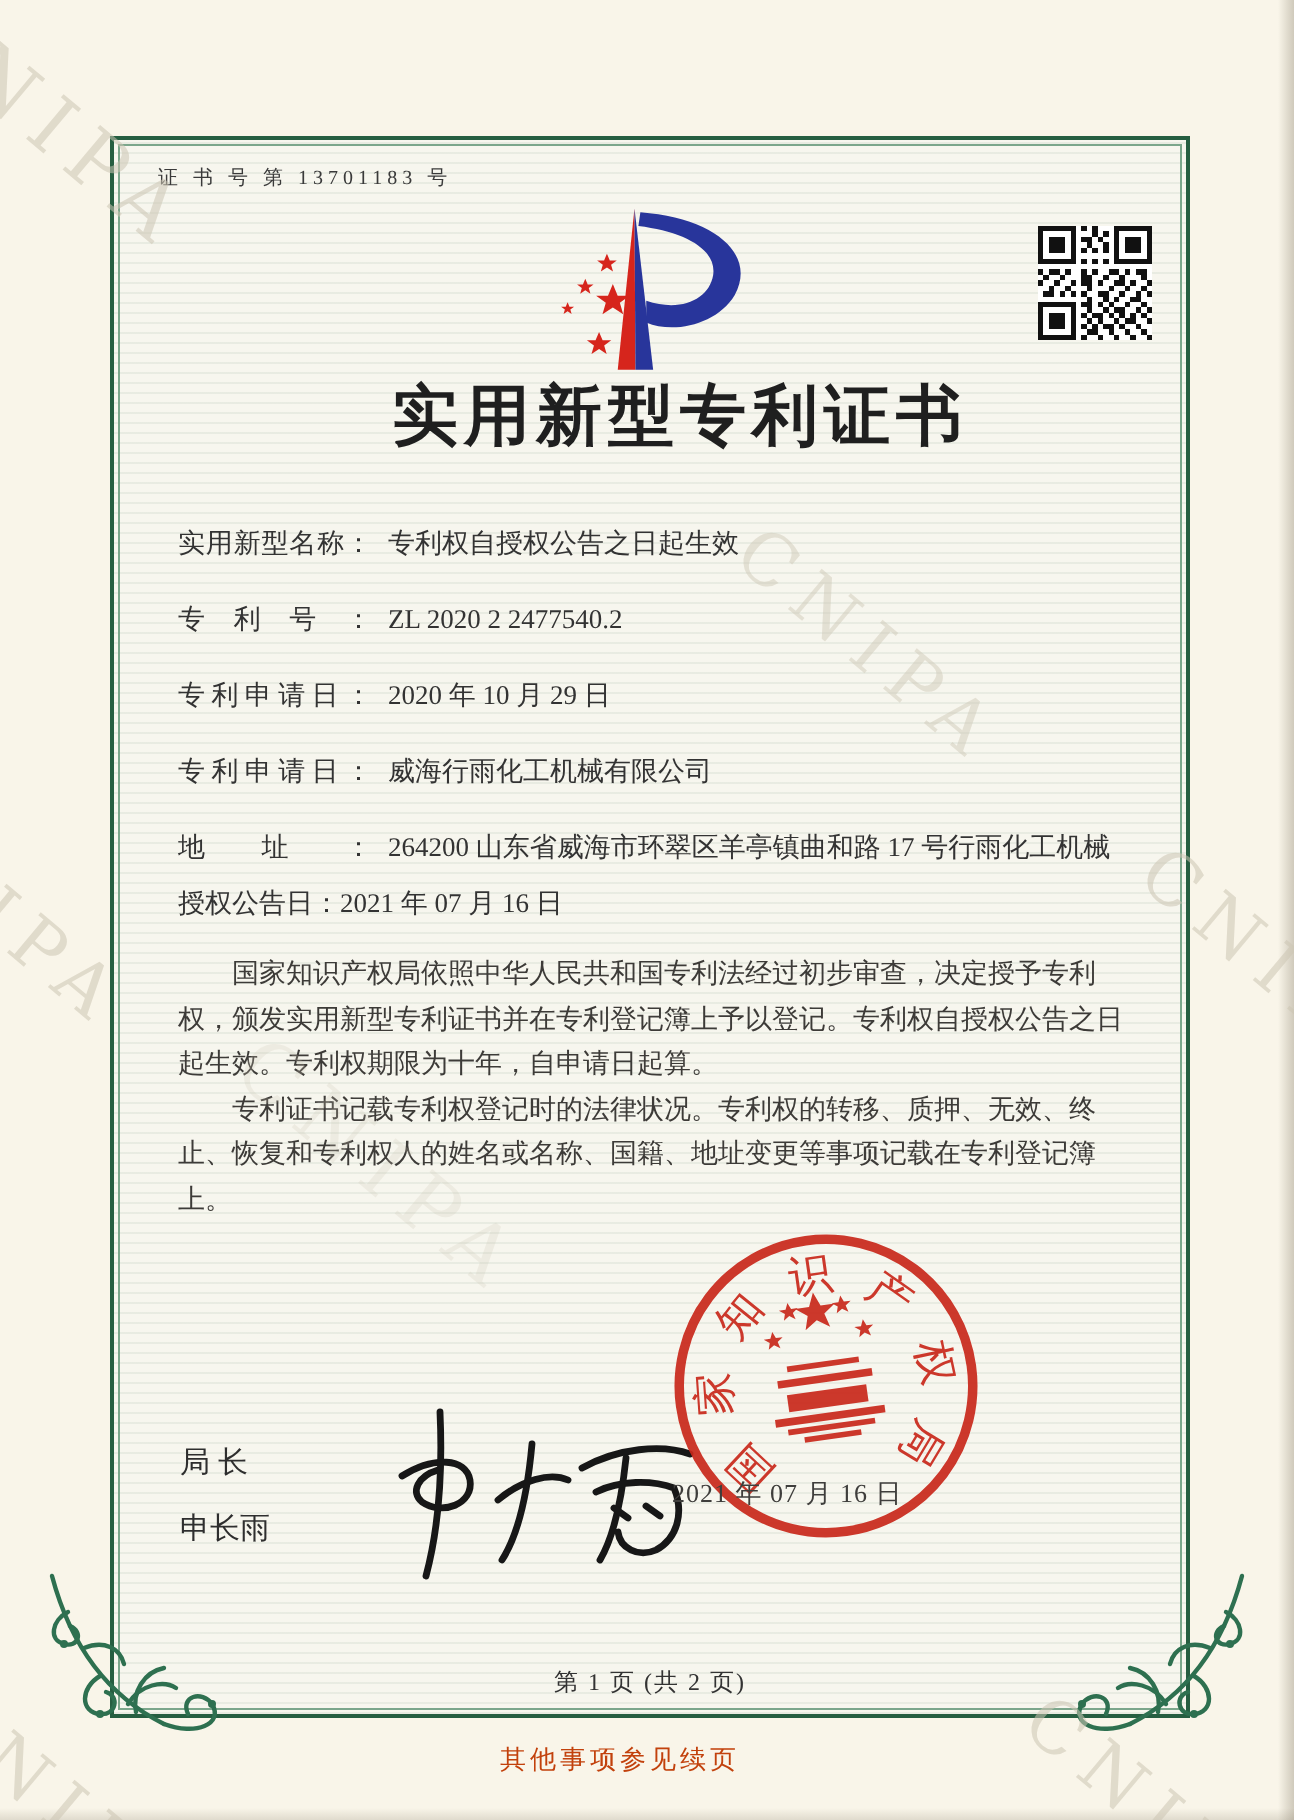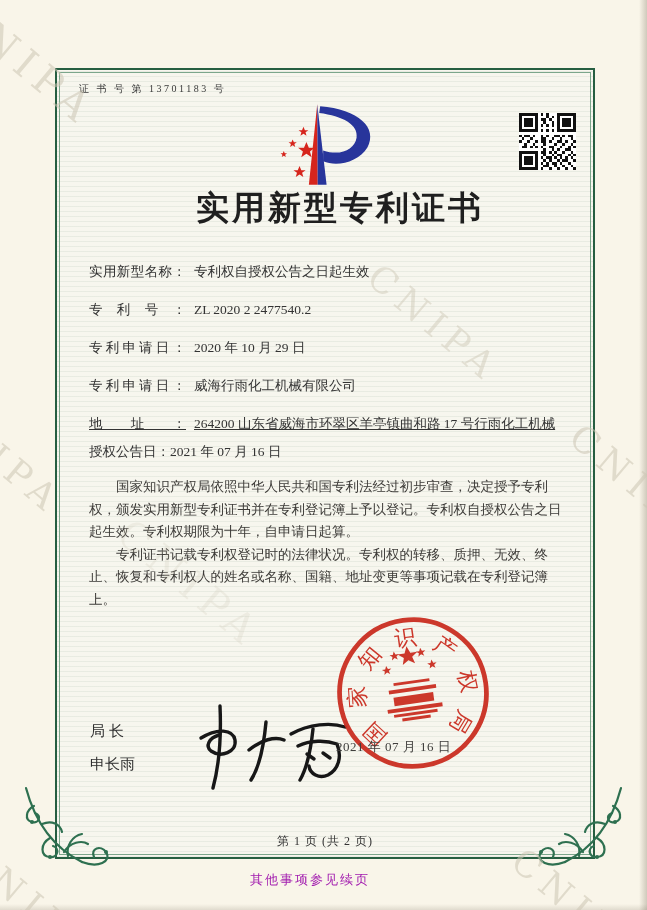--- a/index.html
+++ b/index.html
@@ -21,21 +21,21 @@
   .logo{position:absolute;left:215px;top:30px;width:118px;height:91px;}
   .qr{position:absolute;left:462px;top:43px;width:57px;height:57px;}
 
   .title{position:absolute;left:0;right:0;top:116px;text-align:center;
     font-size:33px;font-weight:700;letter-spacing:3px;color:#1f1f1f;padding-left:30px;}
 
   .content{position:absolute;left:32px;right:26px;top:192px;font-size:13.5px;color:#333;}
   .row{display:flex;line-height:20px;margin-bottom:18px;}
   .row .label{flex:none;width:97px;text-align:justify;text-align-last:justify;color:#333;}
   .row .value{flex:1;padding-left:8px;}
-  .row.addr{margin-bottom:8px;text-decoration:underline;}
+  .row.addr{margin-bottom:8px;}
   .grant{display:flex;line-height:20px;margin-bottom:14px;}
   .grant .pair1{flex:none;width:243px;}
   .paras{margin-top:12px;color:#3d3b38;line-height:22.5px;}
   .paras p{margin:0;text-indent:2em;}
 
   .signer{position:absolute;left:33px;top:652px;font-size:15px;color:#2e2e2e;}
   .signer .t{letter-spacing:4px;margin-bottom:14px;font-family:Liberation Serif, serif;}
   .signature{position:absolute;left:130px;top:628px;width:175px;height:100px;}
 
   .seal{position:absolute;left:332px;top:612px;width:162px;height:162px;transform:rotate(-8deg);opacity:0.92;}
@@ -43,21 +43,21 @@
     letter-spacing:0.5px;color:#3f3e3c;z-index:3;}
 
   .page-info{position:absolute;left:0;right:0;bottom:7px;text-align:center;
     font-size:12px;letter-spacing:1px;color:#333;}
 
   .ornament{position:absolute;width:112px;height:112px;}
   .orn-left{left:18px;top:760px;}
   .orn-right{left:517px;top:760px;transform:scaleX(-1);}
 
   .footer-note{position:absolute;left:0;top:871px;width:620px;text-align:center;
-    font-size:13px;letter-spacing:2px;color:#a21caf;}
+    font-size:13px;letter-spacing:2px;color:#c2410c;}
 
   
   .wm{position:absolute;z-index:6;pointer-events:none;color:#cdc6b4;opacity:0.55;
     font-family:"DejaVu Serif","Liberation Serif",serif;letter-spacing:8px;
     transform-origin:left top;white-space:nowrap;}
   .w1{left:-28px;top:-12px;font-size:40px;transform:rotate(40deg);}
   .w2{left:386px;top:256px;font-size:36px;opacity:0.45;}
   .w3{left:-52px;top:388px;font-size:36px;transform:rotate(40deg);}
   .w4{left:588px;top:416px;font-size:36px;transform:rotate(40deg);}
   .w5{left:138px;top:510px;font-size:40px;opacity:0.22;}

